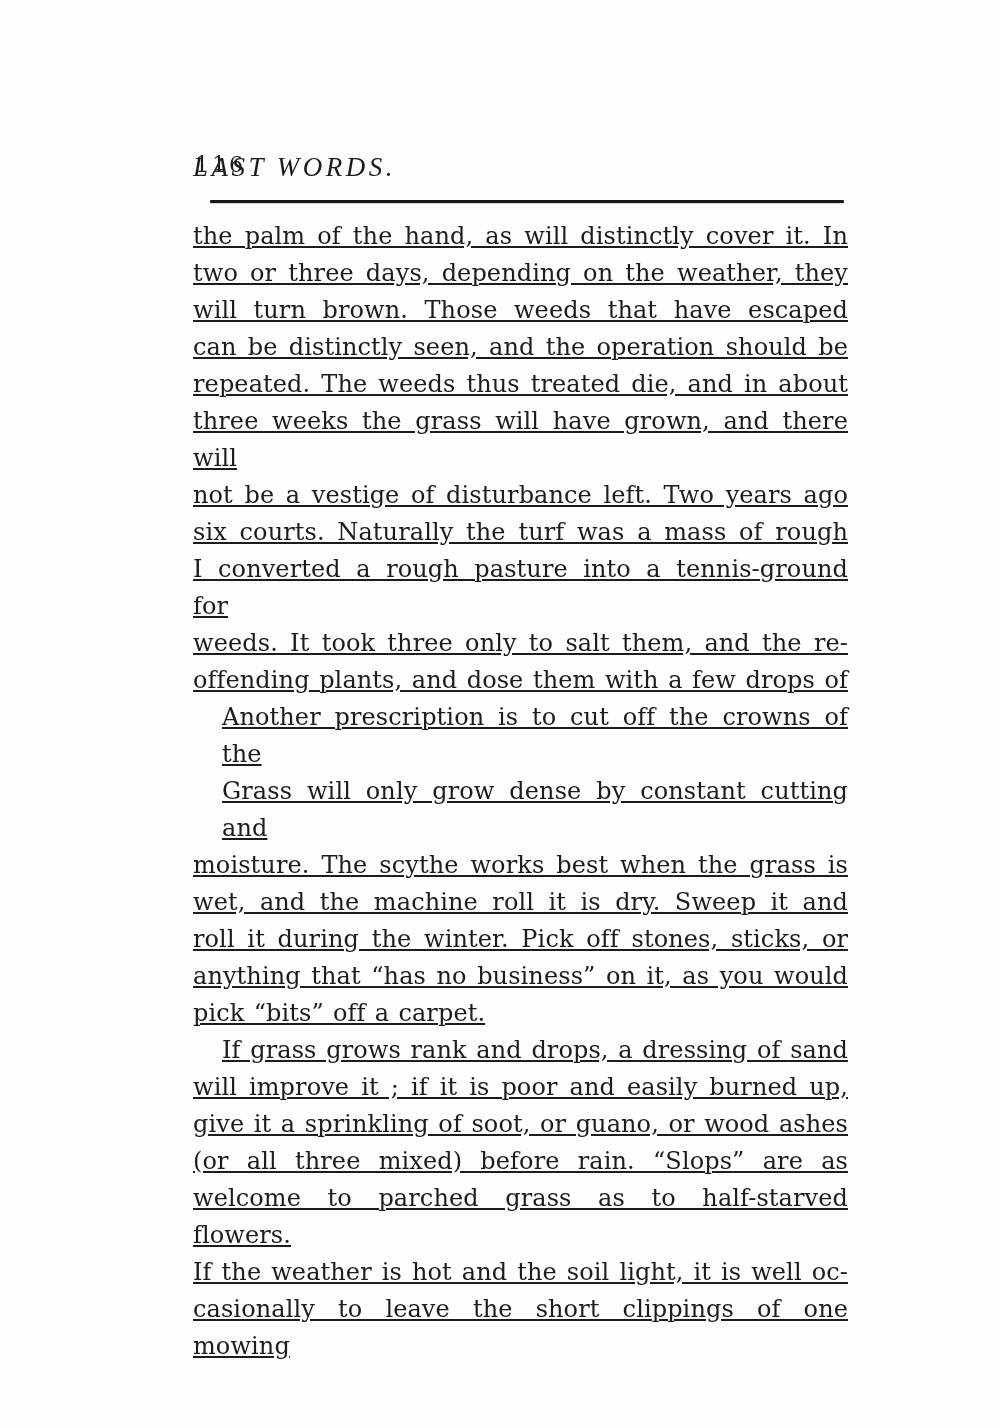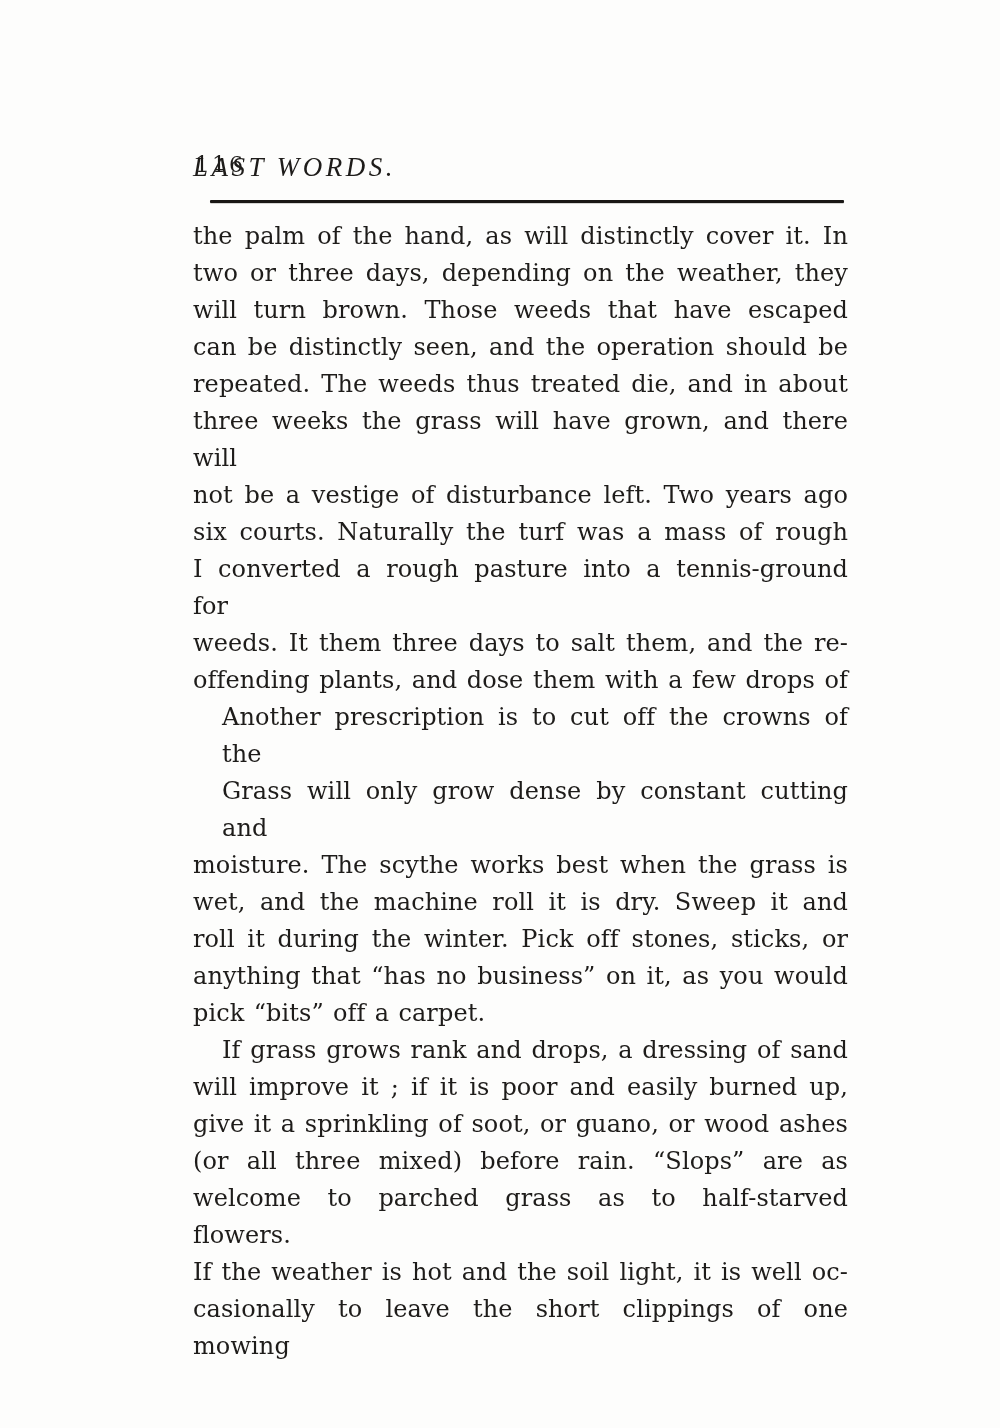--- a/index.html
+++ b/index.html
@@ -64,20 +64,21 @@
     font-size: 24px;
     line-height: 37px;
     word-spacing: 1.5px;
     letter-spacing: 0.1px;
   }
   .paragraph { margin: 0; }
   .line {
     text-align: justify;
     text-align-last: justify;
     white-space: normal;
+    text-decoration: underline;
   }
   .line.last {
     text-align-last: left;
   }
   .line.indent {
     padding-left: 29px;
   }
 </style>
 </head>
 <body>
@@ -93,21 +94,21 @@
         <div class="paragraph">
           <div class="line">the palm of the hand, as will distinctly cover it.  In</div>
           <div class="line">two or three days, depending on the weather, they</div>
           <div class="line">will turn brown.  Those weeds that have escaped</div>
           <div class="line">can be distinctly seen, and the operation should be</div>
           <div class="line">repeated.  The weeds thus treated die, and in about</div>
           <div class="line">three weeks the grass will have grown, and there will</div>
           <div class="line">not be a vestige of disturbance left.  Two years ago</div>
           <div class="line">six courts.  Naturally the turf was a mass of rough</div>
           <div class="line">I converted a rough pasture into a tennis-ground for</div>
-          <div class="line">weeds.  It them three days to salt them, and the re-</div>
+          <div class="line">weeds.  It took three only to salt them, and the re-</div>
         </div>
         <div class="paragraph">
           <div class="line">offending plants, and dose them with a few drops of</div>
           <div class="line indent">Another prescription is to cut off the crowns of the</div>
         </div>
         <div class="paragraph">
           <div class="line indent">Grass will only grow dense by constant cutting and</div>
           <div class="line">moisture.  The scythe works best when the grass is</div>
           <div class="line">wet, and the machine roll it is dry.  Sweep it and</div>
           <div class="line">roll it during the winter.  Pick off stones, sticks, or</div>

